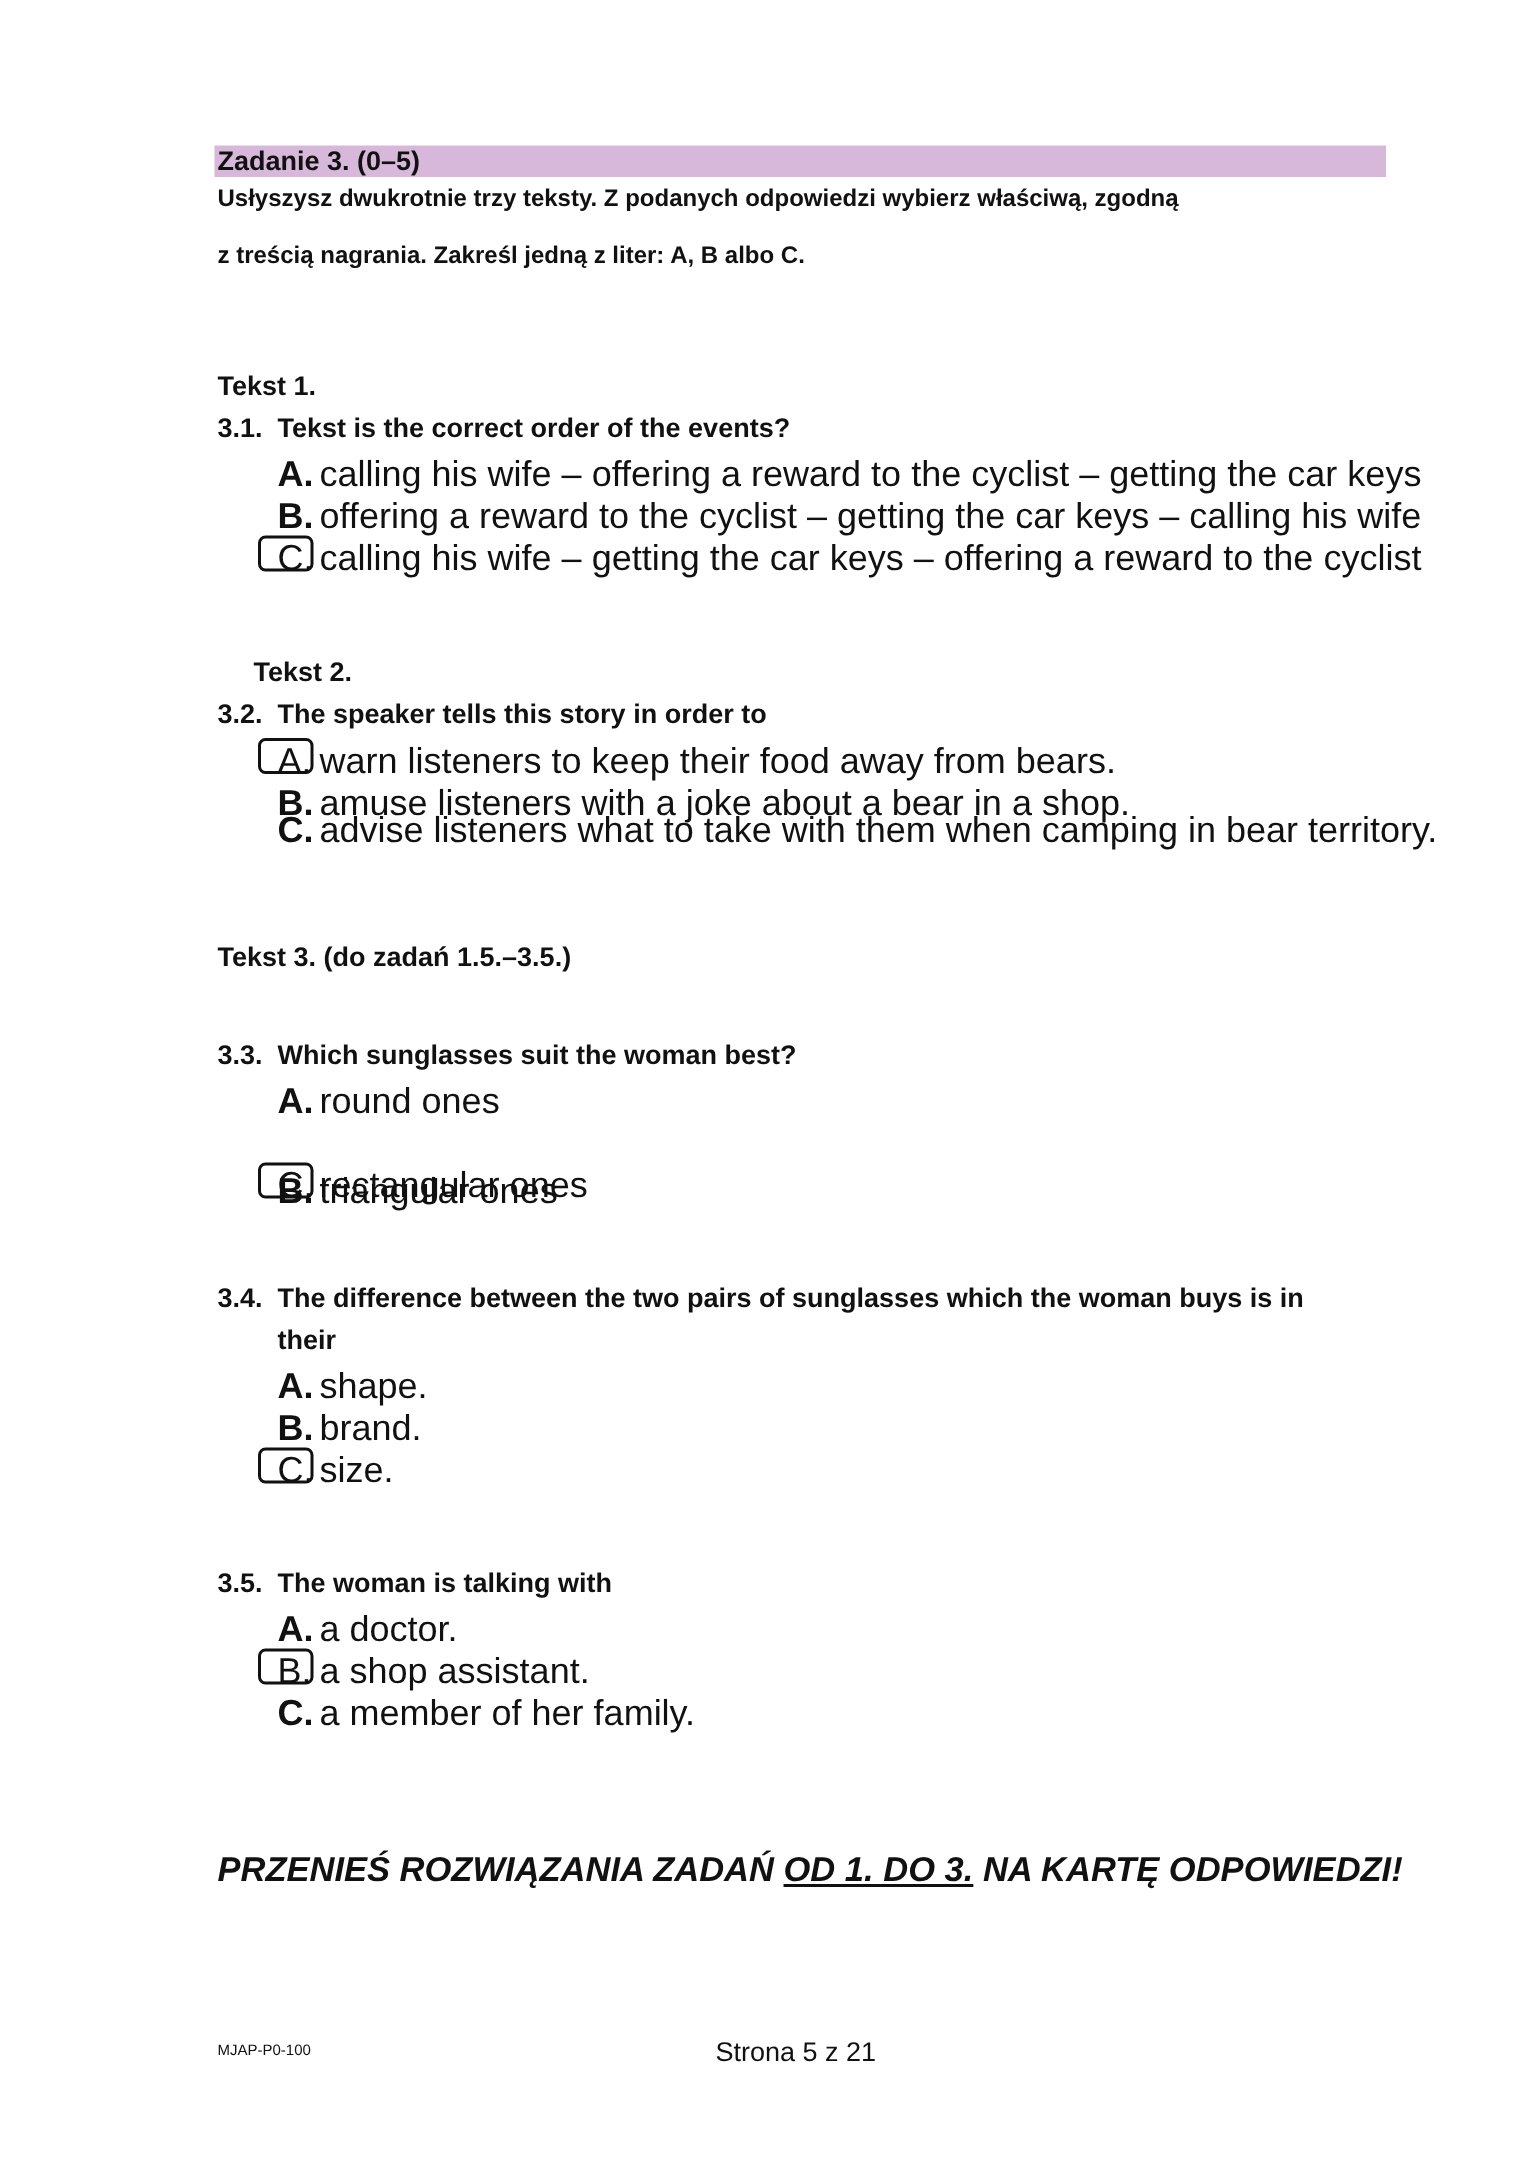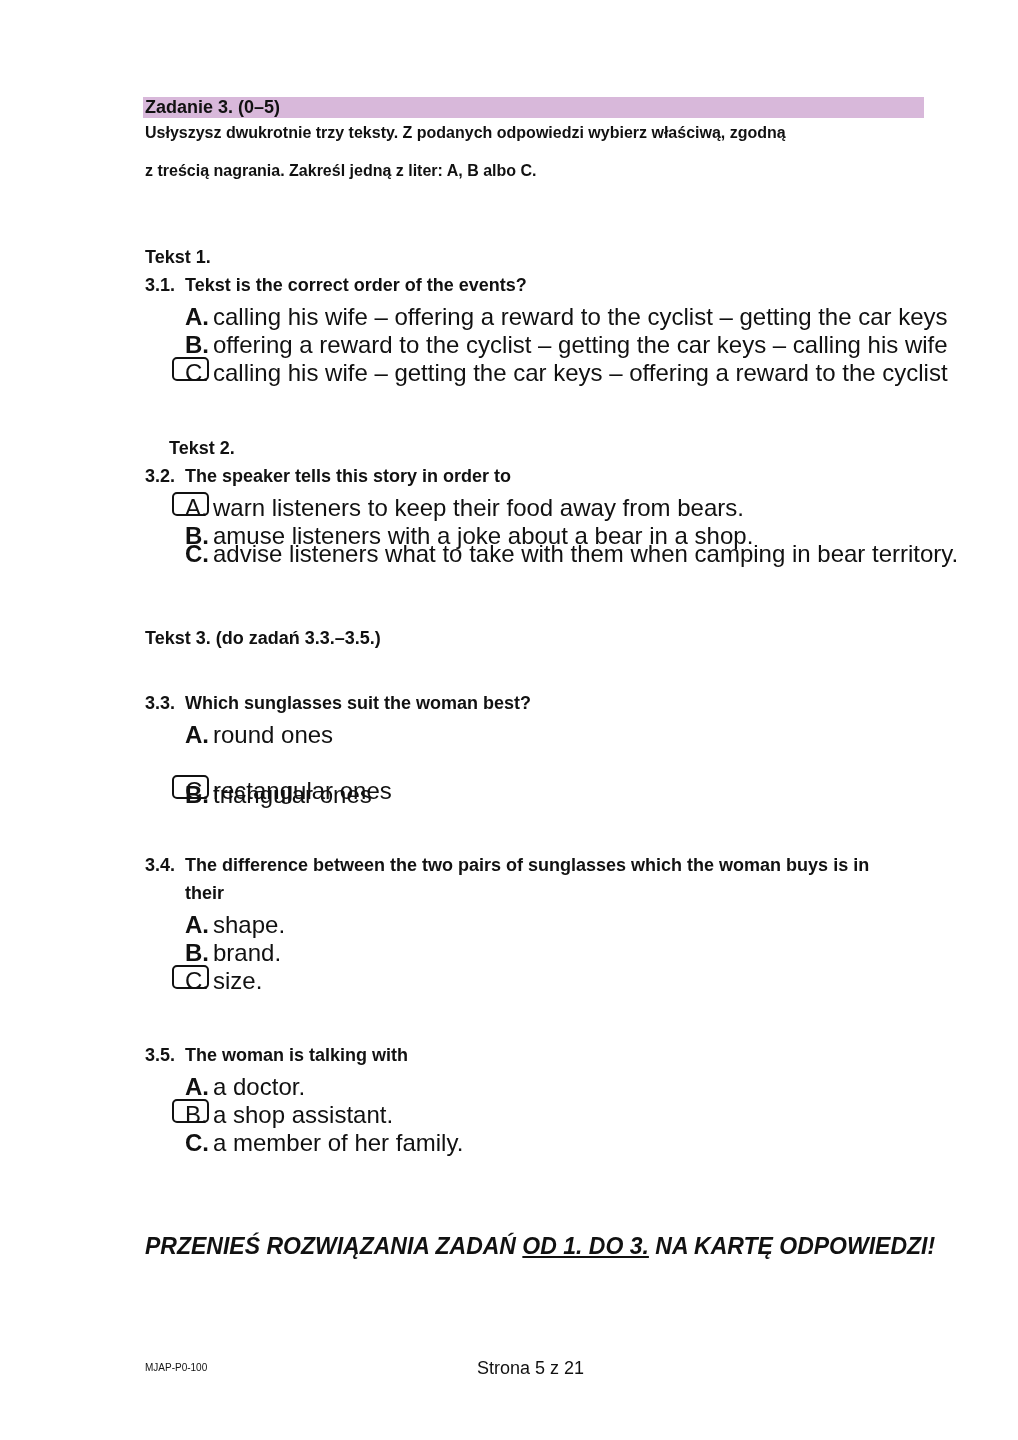--- a/index.html
+++ b/index.html
@@ -41,21 +41,21 @@
 <div class="opt" style="top:331px;"><span class="letter">B.</span><span>offering a reward to the cyclist – getting the car keys – calling his wife</span></div>
 <div class="opt circled" style="top:359px;"><span class="letter">C.</span><span>calling his wife – getting the car keys – offering a reward to the cyclist</span></div>
 
 <div class="abs bold" style="left:145px; top:438px;margin-left:24px;">Tekst 2.</div>
 <div class="q-num" style="top:466px;">3.2.</div>
 <div class="q-text" style="top:466px;">The speaker tells this story in order to</div>
 <div class="opt circled" style="top:494px;"><span class="letter">A.</span><span>warn listeners to keep their food away from bears.</span></div>
 <div class="opt" style="top:522px;"><span class="letter">B.</span><span>amuse listeners with a joke about a bear in a shop.</span></div>
 <div class="opt" style="top:540px;"><span class="letter">C.</span><span>advise listeners what to take with them when camping in bear territory.</span></div>
 
-<div class="abs bold" style="left:145px; top:628px;">Tekst 3. (do zadań 3.3.–3.5.)</div>
+<div class="abs bold" style="left:145px; top:628px;">Tekst 3. (do zadań 1.5.–3.5.)</div>
 
 <div class="q-num" style="top:693px;">3.3.</div>
 <div class="q-text" style="top:693px;">Which sunglasses suit the woman best?</div>
 <div class="opt" style="top:721px;"><span class="letter">A.</span><span>round ones</span></div>
 <div class="opt" style="top:749px;margin-top:32px;"><span class="letter">B.</span><span>triangular ones</span></div>
 <div class="opt circled" style="top:777px;"><span class="letter">C.</span><span>rectangular ones</span></div>
 
 <div class="q-num" style="top:855px;">3.4.</div>
 <div class="q-text" style="top:855px;">The difference between the two pairs of sunglasses which the woman buys is in</div>
 <div class="q-text" style="top:883px;">their</div>

